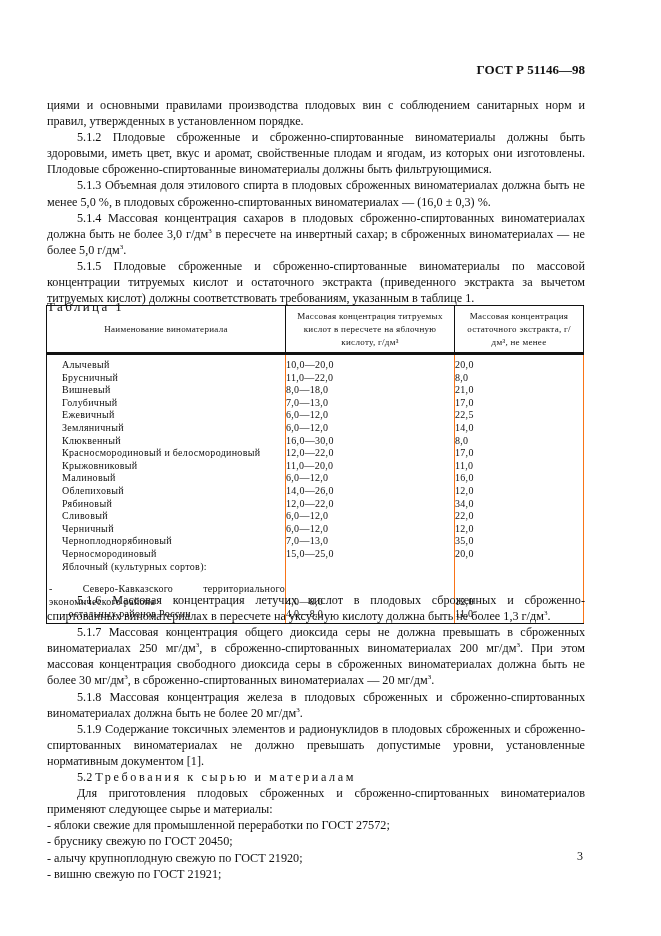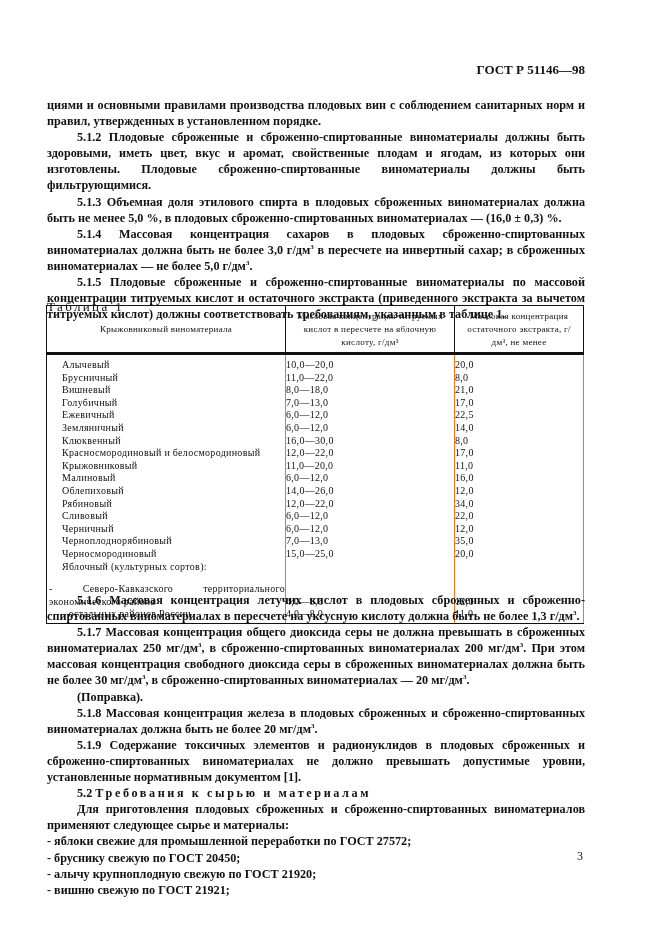--- a/index.html
+++ b/index.html
@@ -1,20 +1,20 @@
 <!DOCTYPE html>
 <html><head>
 <meta charset="utf-8">
 <style>
   html, body { margin:0; padding:0; background:#ffffff; }
   body { width:661px; height:936px; position:relative; overflow:hidden;
          font-family:"Liberation Serif", serif; color:#111; }
   .hdr { position:absolute; top:62px; right:76px; font-weight:bold; font-size:13px; }
   .body { position:absolute; left:47px; width:538px; font-size:12.2px; line-height:16.1px; text-align:justify; }
-  .body p { margin:0;font-weight:bold; }
+  .body p { margin:0; }
   .ind { text-indent:30px; }
   .spaced { letter-spacing:2.6px; }
   .tcap { position:absolute; left:47px; top:299px; font-size:13px; letter-spacing:2.4px; }
   table { position:absolute; left:46px; top:305px; width:538px; border-collapse:collapse;
           font-size:10px; line-height:12.6px; letter-spacing:0.3px; }
   th { font-weight:normal; font-size:9px; line-height:13px; border:1px solid #111;
        border-bottom:3px solid #111; height:46px; padding:0 4px; text-align:center;margin-top:40px; }
   td { border-left:1px solid #111; border-right:1px solid #f97316; padding:0; vertical-align:bottom; }
   td.n { padding-left:15px; text-align:left; }
   td.c { text-align:left; }
@@ -37,21 +37,21 @@
   <p class="ind">5.1.3  Объемная доля этилового спирта в плодовых сброженных виноматериалах должна быть не менее 5,0 %, в плодовых сброженно-спиртованных виноматериалах — (16,0 ± 0,3) %.</p>
   <p class="ind"><span>5.1.4  Массовая концентрация сахаров в плодовых сброженно-спиртованных виноматериалах должна быть не более 3,0 г/дм</span><sup>3</sup><span> в пересчете на инвертный сахар; в сброженных виноматериалах — не более 5,0 г/дм</span><sup>3</sup><span>.</span></p>
   <p class="ind">5.1.5  Плодовые сброженные и сброженно-спиртованные виноматериалы по массовой концентрации титруемых кислот и остаточного экстракта (приведенного экстракта за вычетом титруемых кислот) должны соответствовать требованиям, указанным в таблице 1.</p>
 </div>
 
 <div class="tcap">Таблица 1</div>
 
 <table>
   <thead>
     <tr>
-      <th style="width:230px;">Крыжовниковый виноматериала</th>
+      <th style="width:230px;">Наименование виноматериала</th>
       <th style="width:160px;">Массовая концентрация титруемых кислот в пересчете на яблочную кислоту, г/дм³</th>
       <th>Массовая концентрация остаточного экстракта, г/дм³, не менее</th>
     </tr>
   </thead>
   <tbody>
     <tr class="first">
         <td class="n">Алычевый</td>
         <td class="c">10,0—20,0</td>
         <td class="c">20,0</td>
       </tr>
@@ -146,21 +146,20 @@
         <td class="n">-  остальных районов России</td>
         <td class="c">4,0—8,0</td>
         <td class="c">11,0</td>
       </tr>
   </tbody>
 </table>
 
 <div class="body" style="top:592px;">
   <p class="ind"><span>5.1.6  Массовая концентрация летучих кислот в плодовых сброженных и сброженно-спиртованных виноматериалах в пересчете на уксусную кислоту должна быть не более 1,3 г/дм</span><sup>3</sup><span>.</span></p>
   <p class="ind"><span>5.1.7  Массовая концентрация общего диоксида серы не должна превышать в сброженных виноматериалах 250 мг/дм</span><sup>3</sup><span>, в сброженно-спиртованных виноматериалах 200 мг/дм</span><sup>3</sup><span>. При этом массовая концентрация свободного диоксида серы в сброженных виноматериалах должна быть не более 30 мг/дм</span><sup>3</sup><span>, в сброженно-спиртованных виноматериалах — 20 мг/дм</span><sup>3</sup><span>.</span></p>
-  <p class="ind" style="font-weight:bold;">(Поправка).</p>
   <p class="ind"><span>5.1.8  Массовая концентрация железа в плодовых сброженных и сброженно-спиртованных виноматериалах должна быть не более 20 мг/дм</span><sup>3</sup><span>.</span></p>
   <p class="ind">5.1.9  Содержание токсичных элементов и радионуклидов в плодовых сброженных и сброженно-спиртованных виноматериалах не должно превышать допустимые уровни, установленные нормативным документом [1].</p>
   <p class="ind"><span>5.2 </span><span class="spaced">Требования к сырью и материалам</span></p>
   <p class="ind">Для приготовления плодовых сброженных и сброженно-спиртованных виноматериалов применяют следующее сырье и материалы:</p>
   <p class="list">-  яблоки свежие для промышленной переработки по ГОСТ 27572;</p>
   <p class="list">-  бруснику свежую по ГОСТ 20450;</p>
   <p class="list">-  алычу крупноплодную свежую по ГОСТ 21920;</p>
   <p class="list">-  вишню свежую по ГОСТ 21921;</p>
 </div>
 

